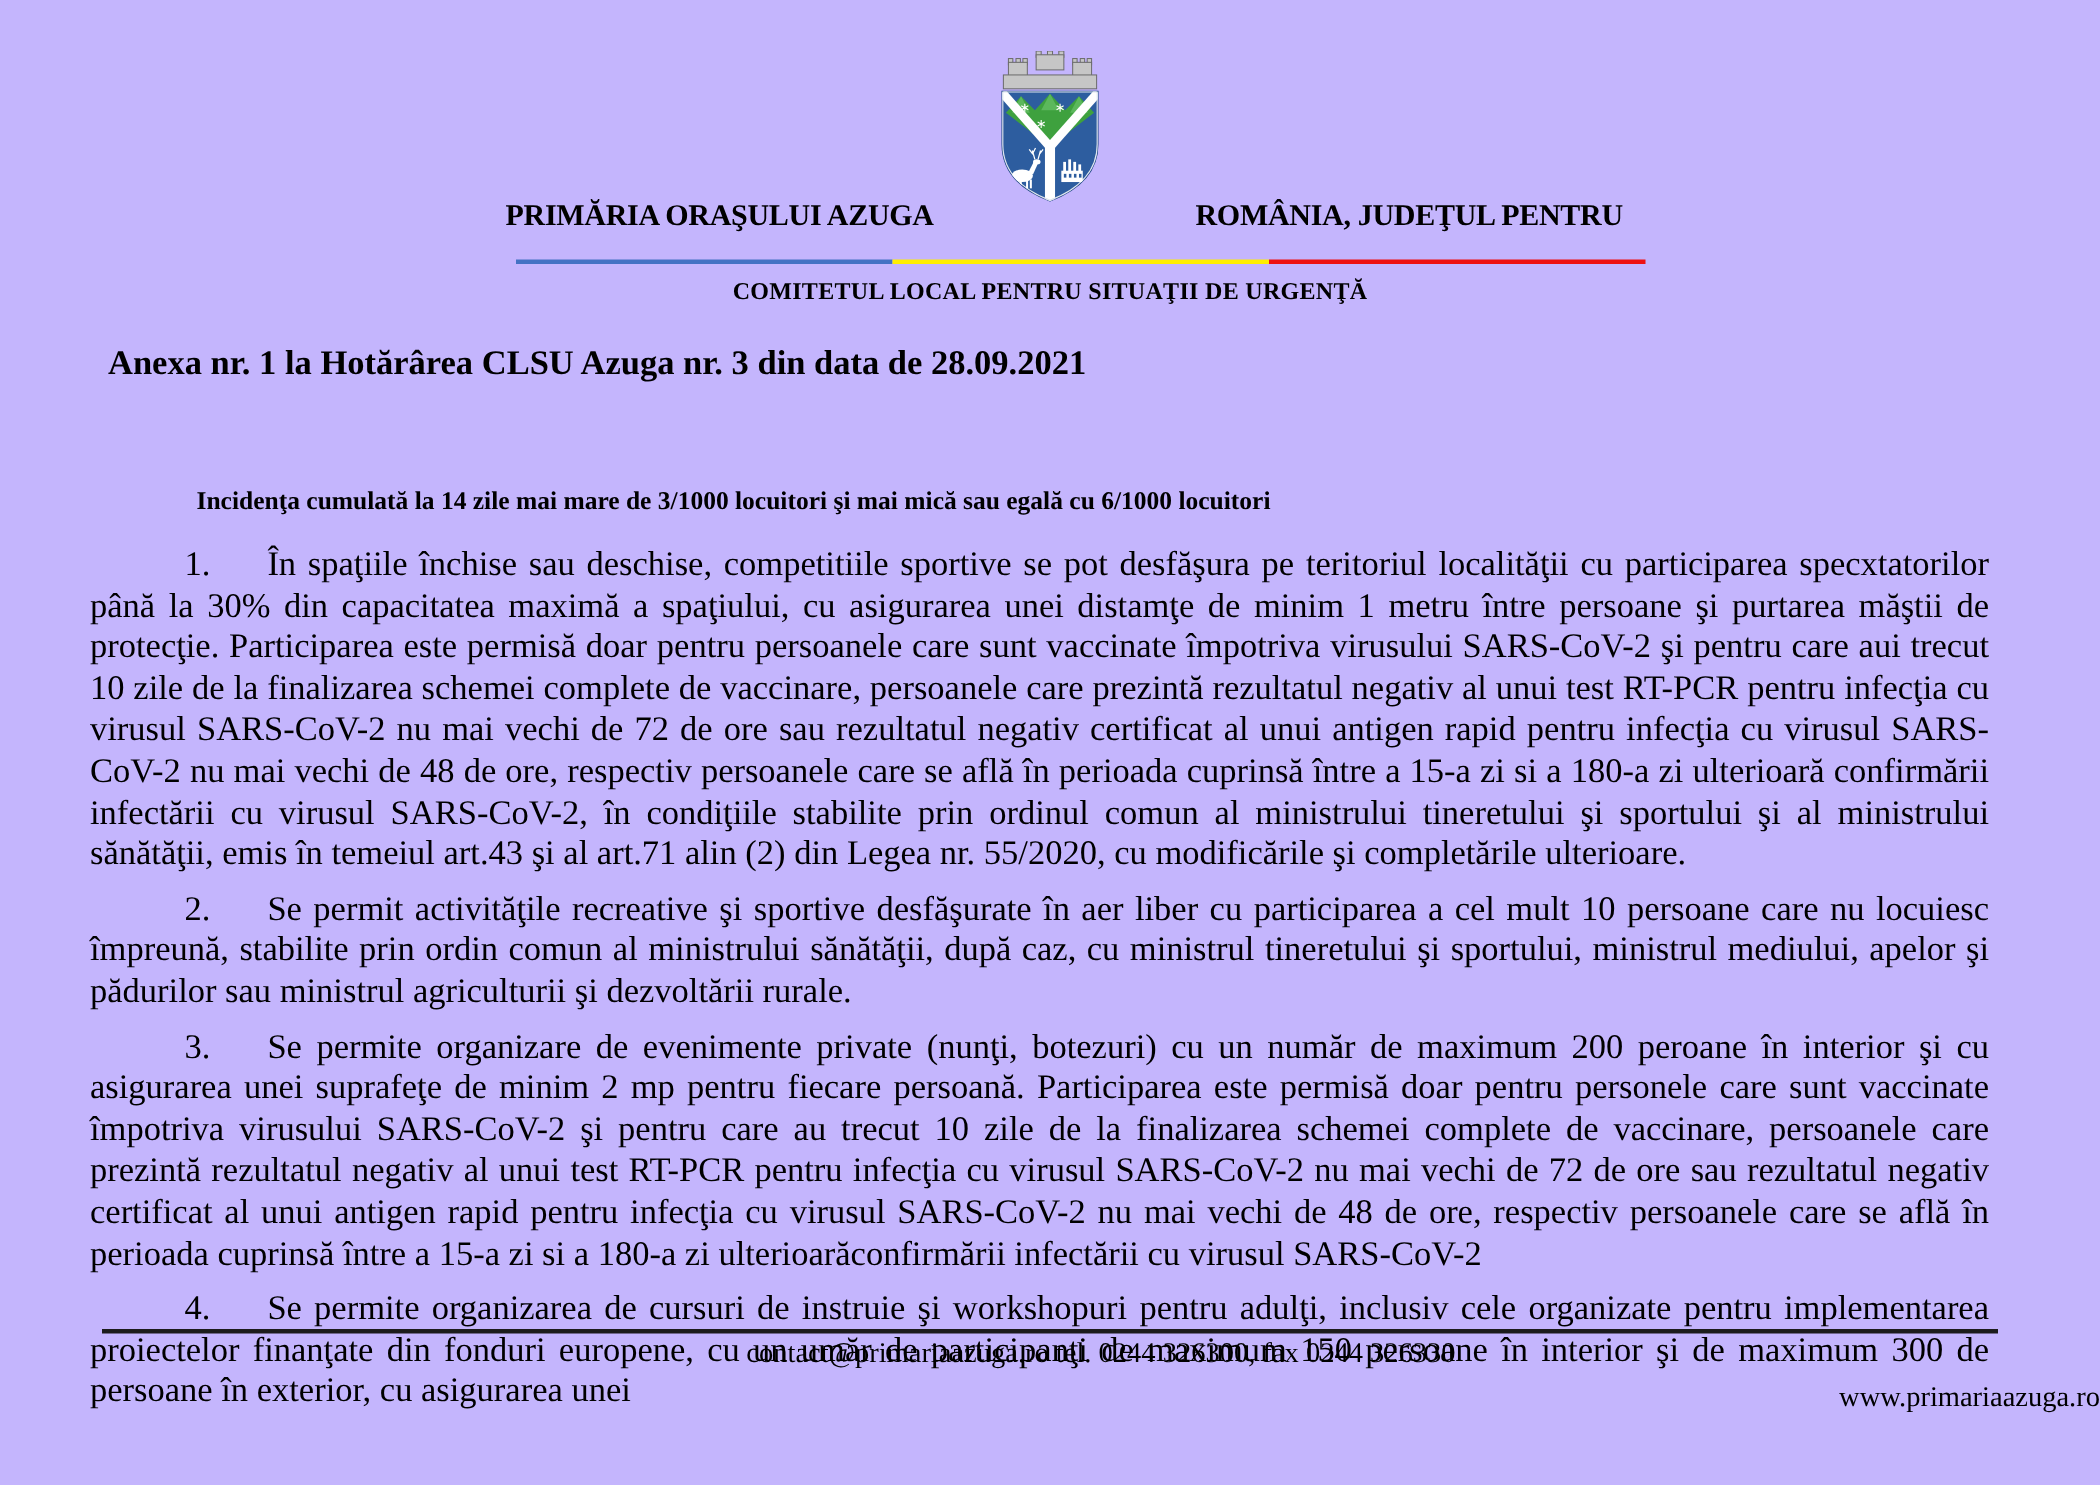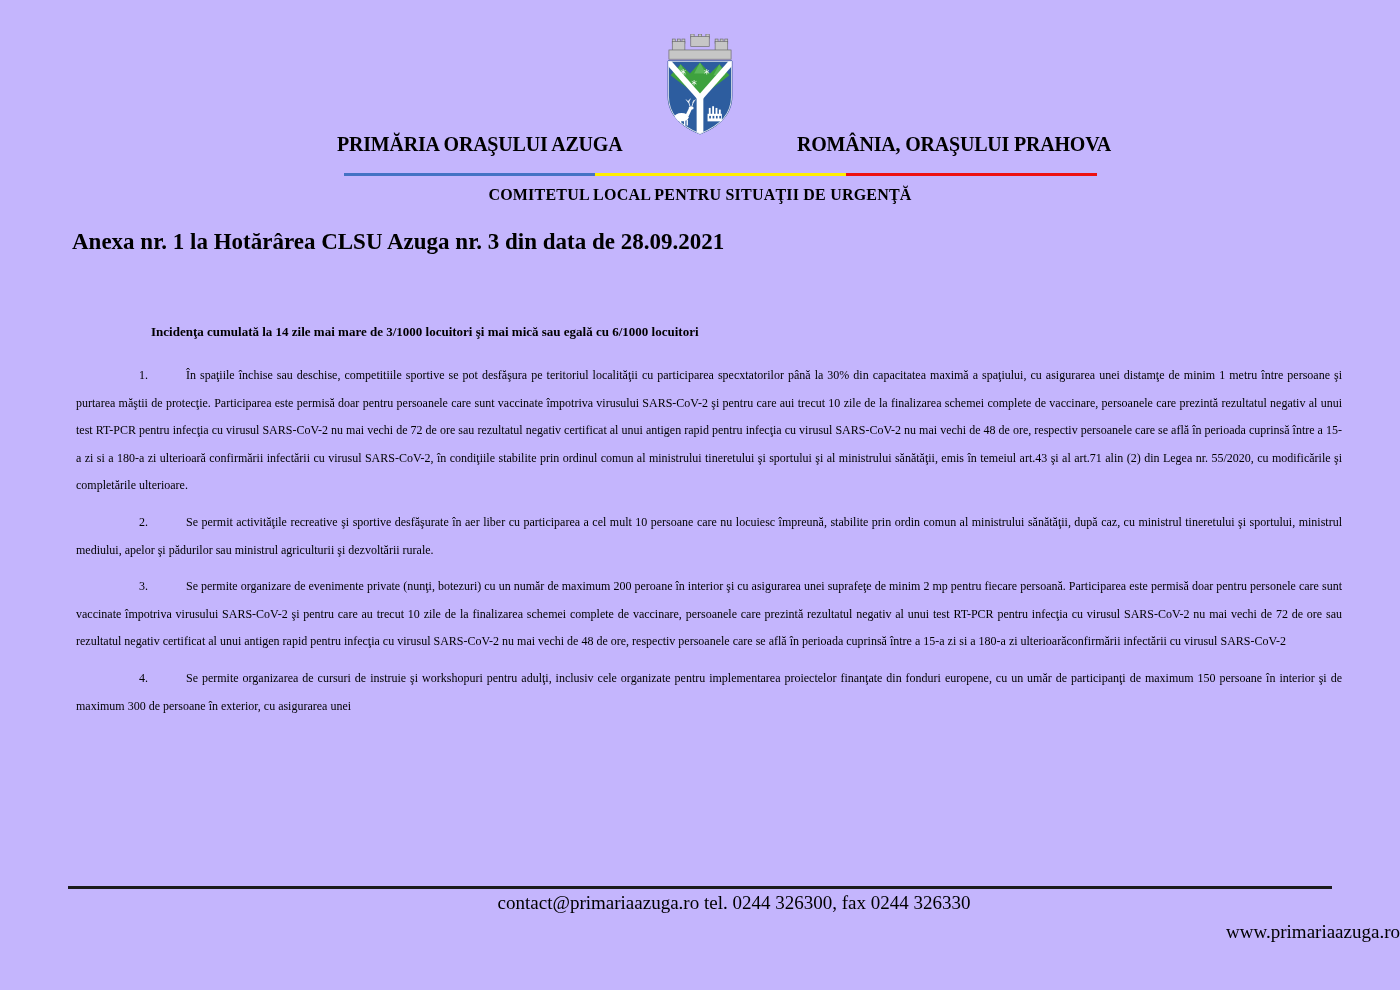--- a/index.html
+++ b/index.html
@@ -66,32 +66,31 @@
     left: 72px; top: 229px;
     font-size: 23px;
     font-weight: bold;
     white-space: nowrap;
   }
 
   
   .subject {
     position: absolute;
     left: 131px; top: 324px;
-    font-size: 13px;
-    font-weight: bold;
-    white-space: nowrap;
-    margin-left: 20px;
+    font-size: 17px;
+    font-weight: bold;
+    white-space: nowrap;
   }
 
   
   .body-text {
     position: absolute;
-    left: 76px; top: 362px;
+    left: 60px; top: 362px;
     width: 1266px;
-    font-size: 12px;
+    font-size: 23px;
     line-height: 27.6px;
     text-align: justify;
   }
   .body-text p {
     margin: 0 0 9px 0;
     text-indent: 63px;
   }
   .num-tab { display: inline-block; width: 38px; }
 
   
@@ -184,21 +183,21 @@
           <rect x="61" y="97.5" width="2" height="3" fill="#2d5d9f"></rect>
           <rect x="65" y="97.5" width="2" height="3" fill="#2d5d9f"></rect>
           <rect x="69" y="97.5" width="2" height="3" fill="#2d5d9f"></rect>
           <rect x="73" y="97.5" width="2" height="3" fill="#2d5d9f"></rect>
         </g>
       </g>
     </svg>
   </div>
 
   <div class="hdr-name hdr-left">PRIMĂRIA ORAŞULUI AZUGA</div>
-  <div class="hdr-name hdr-right">ROMÂNIA, ORAŞULUI PRAHOVA</div>
+  <div class="hdr-name hdr-right">ROMÂNIA, JUDEŢUL PENTRU</div>
 
   <div class="tricolor">
     <div class="seg seg-blue"></div>
     <div class="seg seg-yellow"></div>
     <div class="seg seg-red"></div>
   </div>
 
   <div class="committee">COMITETUL LOCAL PENTRU SITUAŢII DE URGENŢĂ</div>
 
   <div class="annex">Anexa nr. 1 la Hotărârea CLSU Azuga nr. 3 din data de 28.09.2021</div>

